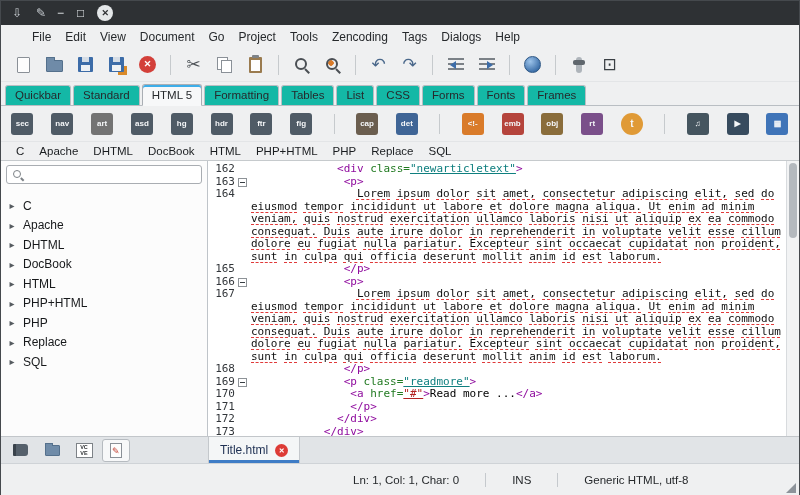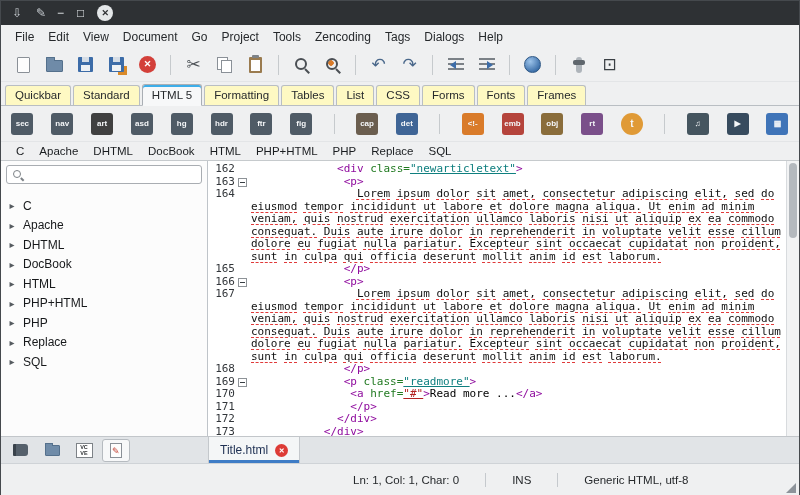--- a/index.html
+++ b/index.html
@@ -9,21 +9,21 @@
 
   
   .titlebar{height:24px;flex:none;background:#2e3134;color:#eceff1;display:flex;align-items:center;padding:0 8px;gap:8px;}
   .titlebar .tb-ico{font-size:12px;color:#c9ced3;width:16px;text-align:center;cursor:default;}
   .tb-title{flex:1;text-align:center;font-size:12px;color:#f2f4f5;white-space:nowrap;overflow:hidden;}
   .tb-ctrls{display:flex;align-items:center;gap:13px;}
   .tb-min,.tb-max{color:#dfe3e6;font-size:12px;line-height:12px;}
   .tb-close{width:16px;height:16px;border-radius:50%;background:#e4e7e9;color:#2e3134;font-size:9px;line-height:16px;text-align:center;font-weight:bold;}
 
   
-  .menubar{height:23px;flex:none;display:flex;align-items:center;padding:0 7px;background:#eff0f1;}
+  .menubar{height:23px;flex:none;display:flex;align-items:center;padding:0 24px;background:#eff0f1;}
   .menu-item{padding:3px 7px;color:#26292c;}
 
   
   .toolbar{height:34px;flex:none;display:flex;align-items:center;padding:0 8px;gap:2px;background:#eff0f1;border-bottom:1px solid #e3e5e7;}
   .tbtn{width:29px;height:28px;display:flex;align-items:center;justify-content:center;border-radius:3px;}
   .tsep{width:1px;height:20px;background:#c6cacd;margin:0 6px;flex:none;}
   .tico{display:inline-block;position:relative;}
   .ic-glyph{font-size:17px;line-height:17px;}
   .ic-page{width:13px;height:16px;background:#fdfdfd;border:1px solid #8a9097;border-radius:1px;}
   .ic-folder{position:relative;width:17px;height:12px;background:#6f8ba8;border-radius:1px;margin-top:3px;border:1px solid #54708c;}
@@ -46,21 +46,21 @@
   .ic-magnifier-replace{background:radial-gradient(circle 2.5px at 7px 7px,#d97b2a 2.5px,transparent 3px);}
   .ic-unindent,.ic-indent{position:relative;width:16px;height:13px;background:repeating-linear-gradient(to bottom,#7b8187 0 2px,transparent 2px 5px);}
   .ic-unindent::after{content:"";position:absolute;left:-2px;top:3px;border:4px solid transparent;border-right:6px solid #3c6ca8;}
   .ic-indent::after{content:"";position:absolute;right:-2px;top:3px;border:4px solid transparent;border-left:6px solid #3c6ca8;}
   .ic-globe{width:17px;height:17px;border-radius:50%;background:radial-gradient(circle at 35% 30%,#9cc3ea,#3b6ea8 75%);border:1px solid #2c5684;}
   .ic-toggle{width:6px;height:16px;background:#aeb4ba;border-radius:3px;position:relative;}
   .ic-toggle::after{content:"";position:absolute;left:-3px;top:3px;width:12px;height:5px;background:#5f666d;border-radius:2px;}
 
   
   .tabrow1{height:24px;flex:none;display:flex;align-items:flex-end;padding:0 4px;background:#eff0f1;border-bottom:1px solid #b9bec3;}
-  .tab1{padding:3px 9px 4px;font-size:11.5px;background:#fef9c3;border:1px solid #b9bec3;border-bottom:none;border-radius:3px 3px 0 0;margin-right:2px;color:#26292c;}
+  .tab1{padding:3px 9px 4px;font-size:11.5px;background:#14b8a6;border:1px solid #b9bec3;border-bottom:none;border-radius:3px 3px 0 0;margin-right:2px;color:#26292c;}
   .tab1.active{background:#f7f8f9;box-shadow:inset 0 2px 0 #3daee9;border-color:#a9aeb4;padding-top:4px;margin-bottom:-1px;border-bottom:1px solid #f7f8f9;}
 
   
   .htmlbar{height:36px;flex:none;display:flex;align-items:center;gap:13px;padding:0 8px;background:#eff0f1;border-bottom:1px solid #e3e5e7;}
   .hbtn{width:28px;height:28px;display:flex;align-items:center;justify-content:center;border-radius:3px;}
   .hicon{width:22px;height:22px;display:flex;align-items:center;justify-content:center;border-radius:3px;font-size:8px;font-weight:bold;color:#f4f6f8;letter-spacing:0;}
   .hicon.round{border-radius:50%;font-size:10px;}
 
   
   .tabrow2{height:19px;flex:none;display:flex;align-items:center;gap:9px;padding:0 12px;font-size:11.5px;background:#eff0f1;border-bottom:1px solid #c6cacd;color:#1a1d20;}
@@ -221,21 +221,21 @@
     </div>
 
   <div class="htmlbar">
       <div class="hbtn">
         <span class="hicon" style="background: rgb(79, 91, 102);">sec</span>
       </div>
       <div class="hbtn">
         <span class="hicon" style="background: rgb(79, 91, 102);">nav</span>
       </div>
       <div class="hbtn">
-        <span class="hicon" style="background: #404040;">art</span>
+        <span class="hicon" style="background: #737373;">art</span>
       </div>
       <div class="hbtn">
         <span class="hicon" style="background: rgb(79, 91, 102);">asd</span>
       </div>
       <div class="hbtn">
         <span class="hicon" style="background: rgb(79, 91, 102);">hg</span>
       </div>
       <div class="hbtn">
         <span class="hicon" style="background: rgb(79, 91, 102);">hdr</span>
       </div>

